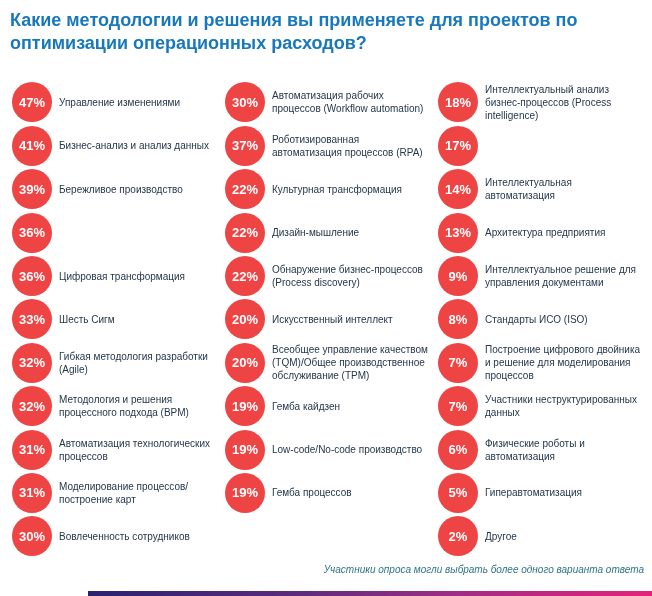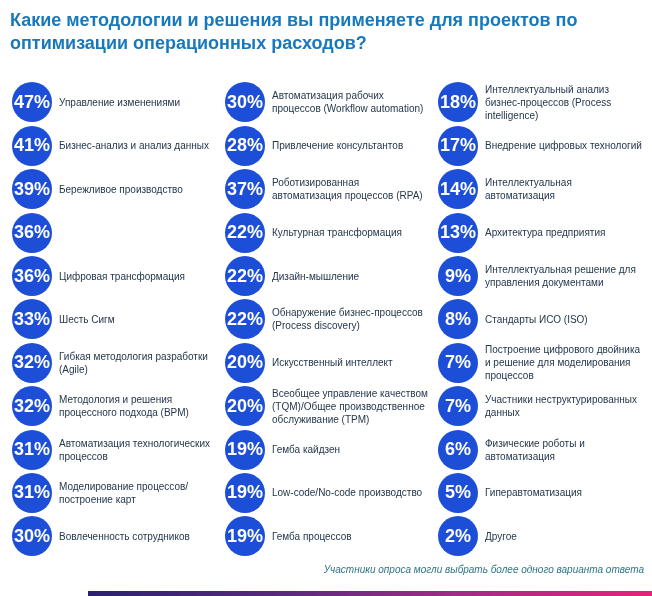--- a/index.html
+++ b/index.html
@@ -32,23 +32,23 @@
   }
   .row{
     height:43.4px;
     display:flex;
     align-items:center;
   }
   .bubble{
     flex:0 0 40px;
     width:40px;height:40px;
     border-radius:50%;
-    background:#1d4ed8;
+    background:#ef4444;
     color:#ffffff;
-    font-size:18px;
+    font-size:13px;
     font-weight:bold;
     display:flex;
     align-items:center;
     justify-content:center;
   }
   .label{
     margin-left:7px;
     width:158px;
     font-size:10px;
     line-height:1.3;
@@ -123,24 +123,20 @@
           <span class="bubble">30%</span>
           <span class="label">Вовлеченность сотрудников</span>
         </div>
       </div>
       <div class="col">
         <div class="row">
           <span class="bubble">30%</span>
           <span class="label">Автоматизация рабочих процессов (Workflow automation)</span>
         </div>
         <div class="row">
-          <span class="bubble">28%</span>
-          <span class="label">Привлечение консультантов</span>
-        </div>
-        <div class="row">
           <span class="bubble">37%</span>
           <span class="label">Роботизированная автоматизация процессов (RPA)</span>
         </div>
         <div class="row">
           <span class="bubble">22%</span>
           <span class="label">Культурная трансформация</span>
         </div>
         <div class="row">
           <span class="bubble">22%</span>
           <span class="label">Дизайн-мышление</span>
@@ -170,33 +166,32 @@
           <span class="label">Гемба процессов</span>
         </div>
       </div>
       <div class="col">
         <div class="row">
           <span class="bubble">18%</span>
           <span class="label">Интеллектуальный анализ бизнес-процессов (Process intelligence)</span>
         </div>
         <div class="row">
           <span class="bubble">17%</span>
-          <span class="label">Внедрение цифровых технологий</span>
         </div>
         <div class="row">
           <span class="bubble">14%</span>
           <span class="label">Интеллектуальная автоматизация</span>
         </div>
         <div class="row">
           <span class="bubble">13%</span>
           <span class="label">Архитектура предприятия</span>
         </div>
         <div class="row">
           <span class="bubble">9%</span>
-          <span class="label">Интеллектуальная решение для управления документами</span>
+          <span class="label">Интеллектуальное решение для управления документами</span>
         </div>
         <div class="row">
           <span class="bubble">8%</span>
           <span class="label">Стандарты ИСО (ISO)</span>
         </div>
         <div class="row">
           <span class="bubble">7%</span>
           <span class="label">Построение цифрового двойника и решение для моделирования процессов</span>
         </div>
         <div class="row">

